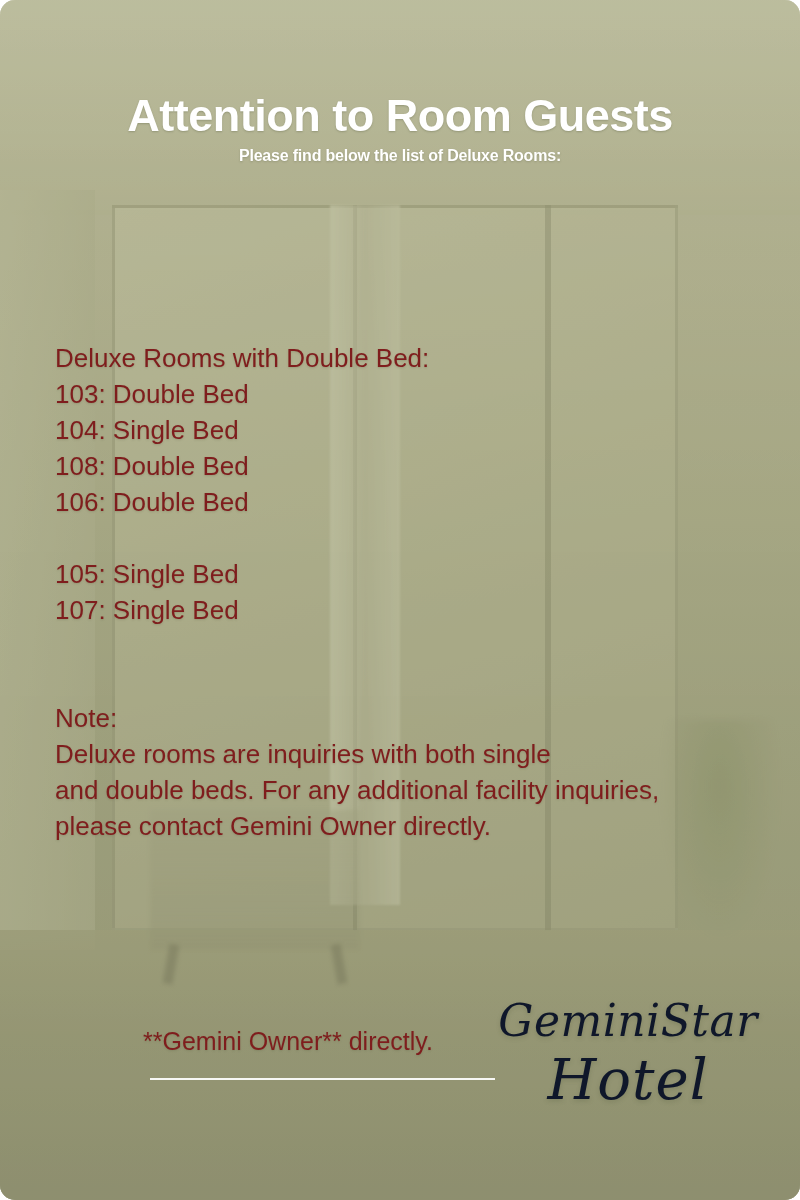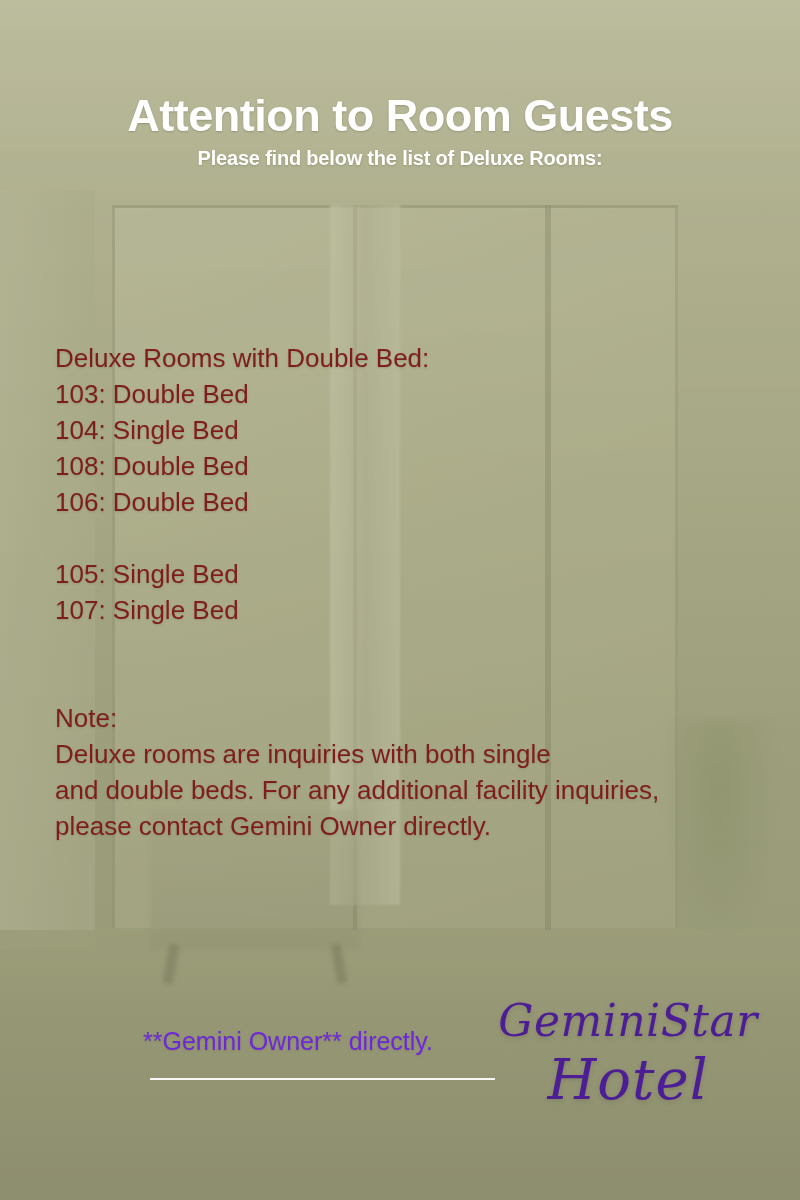--- a/index.html
+++ b/index.html
@@ -12,20 +12,21 @@
     font-family: "Liberation Sans", sans-serif;
     overflow: hidden;
   }
 
   .poster {
     position: relative;
     width: 800px;
     height: 1200px;
     overflow: hidden;
     background: #b9bda2;
+    border-radius: 15px;
   }
 
   
   .bg {
     position: absolute;
     inset: 0;
     background:
       linear-gradient(180deg, #e8e6dd 0%, #dedacc 18%, #cfcdb9 42%, #c4c3ad 60%, #bdbda6 78%, #b3b39c 100%);
   }
   .bg-ceiling {
@@ -129,21 +130,21 @@
     letter-spacing: -0.5px;
     line-height: 1.05;
     text-shadow: 0 1px 2px rgba(90,95,65,.35);
   }
   .subtitle {
     position: absolute;
     top: 147px;
     left: 0;
     width: 800px;
     text-align: center;
-    font-size: 20px;
+    font-size: 16px;
     font-weight: bold;
     letter-spacing: -0.2px;
     text-shadow: 0 1px 2px rgba(90,95,65,.3);
   }
 
   .body-block {
     position: absolute;
     left: 55px;
     top: 340px;
     width: 700px;
@@ -160,41 +161,41 @@
   .gap-lg { height: 72px; }
 
   .footer-note {
     position: absolute;
     left: 58px;
     top: 1025px;
     width: 460px;
     font-size: 25px;
     line-height: 32px;
     text-align: center;
-    color: #6d28d9;
+    color: #7f1d1d;
     text-shadow: 0 1px 2px rgba(90,95,65,.25);
   }
   .footer-rule {
     position: absolute;
     left: 150px;
     top: 1078px;
     width: 345px;
     height: 2px;
     background: rgba(255,255,255,.92);
   }
 
   .logo {
     position: absolute;
     right: 22px;
     top: 995px;
     width: 300px;
     text-align: center;
     font-family: "DejaVu Serif", "Liberation Serif", serif;
     font-style: italic;
-    color: #4c1d95;
+    color: #0f172a;
     text-shadow: 0 2px 4px rgba(90,95,65,.3);
   }
   .logo-line1 {
     font-size: 44px;
     line-height: 52px;
     letter-spacing: 0.5px;
   }
   .logo-line2 {
     font-size: 56px;
     line-height: 66px;

